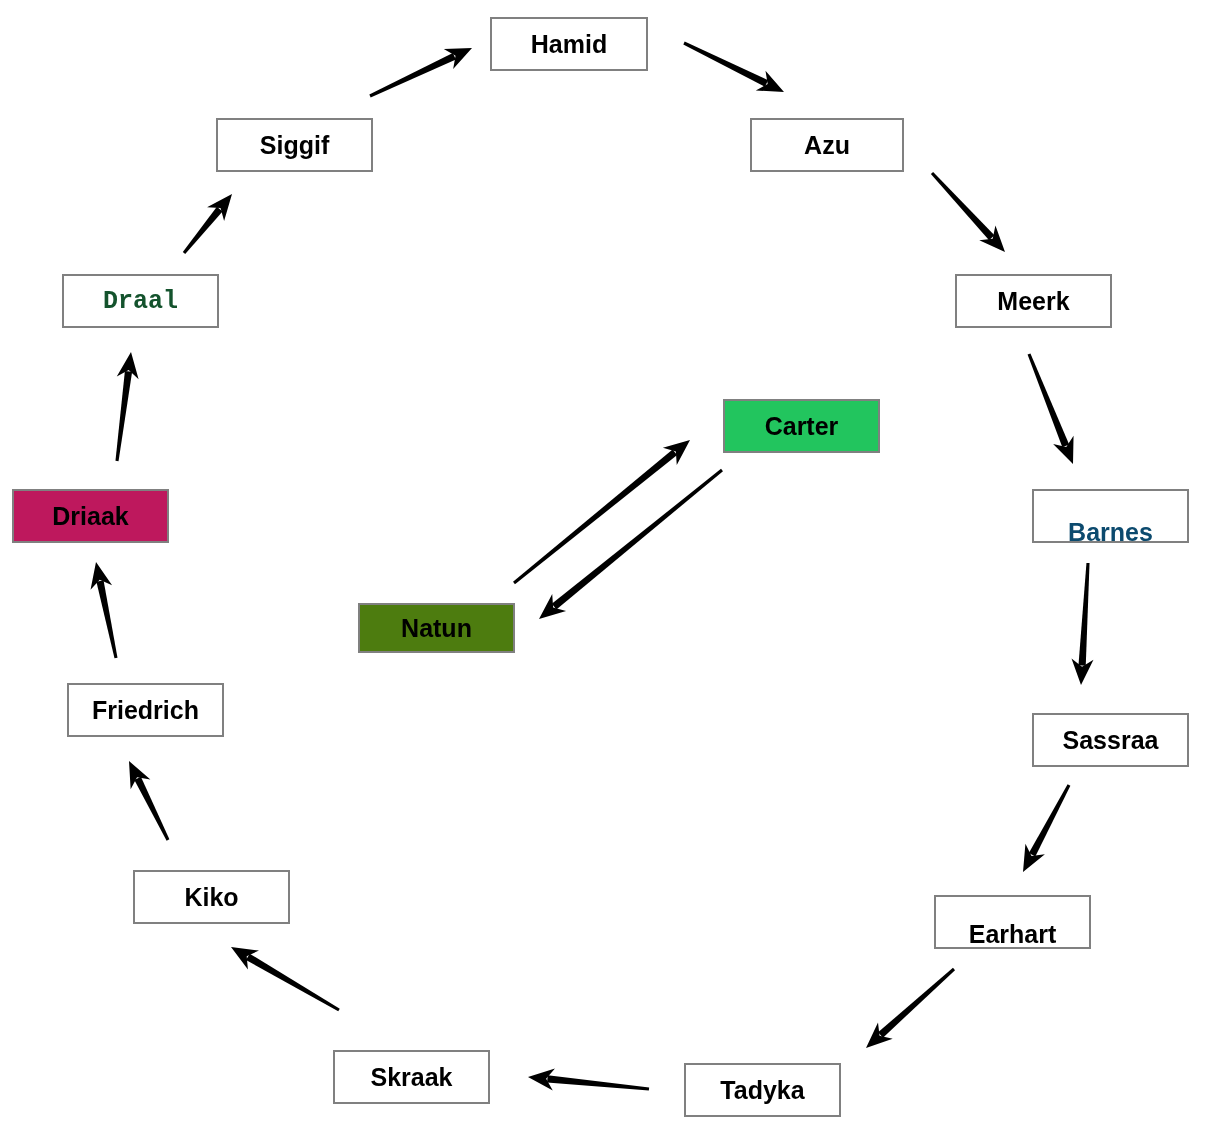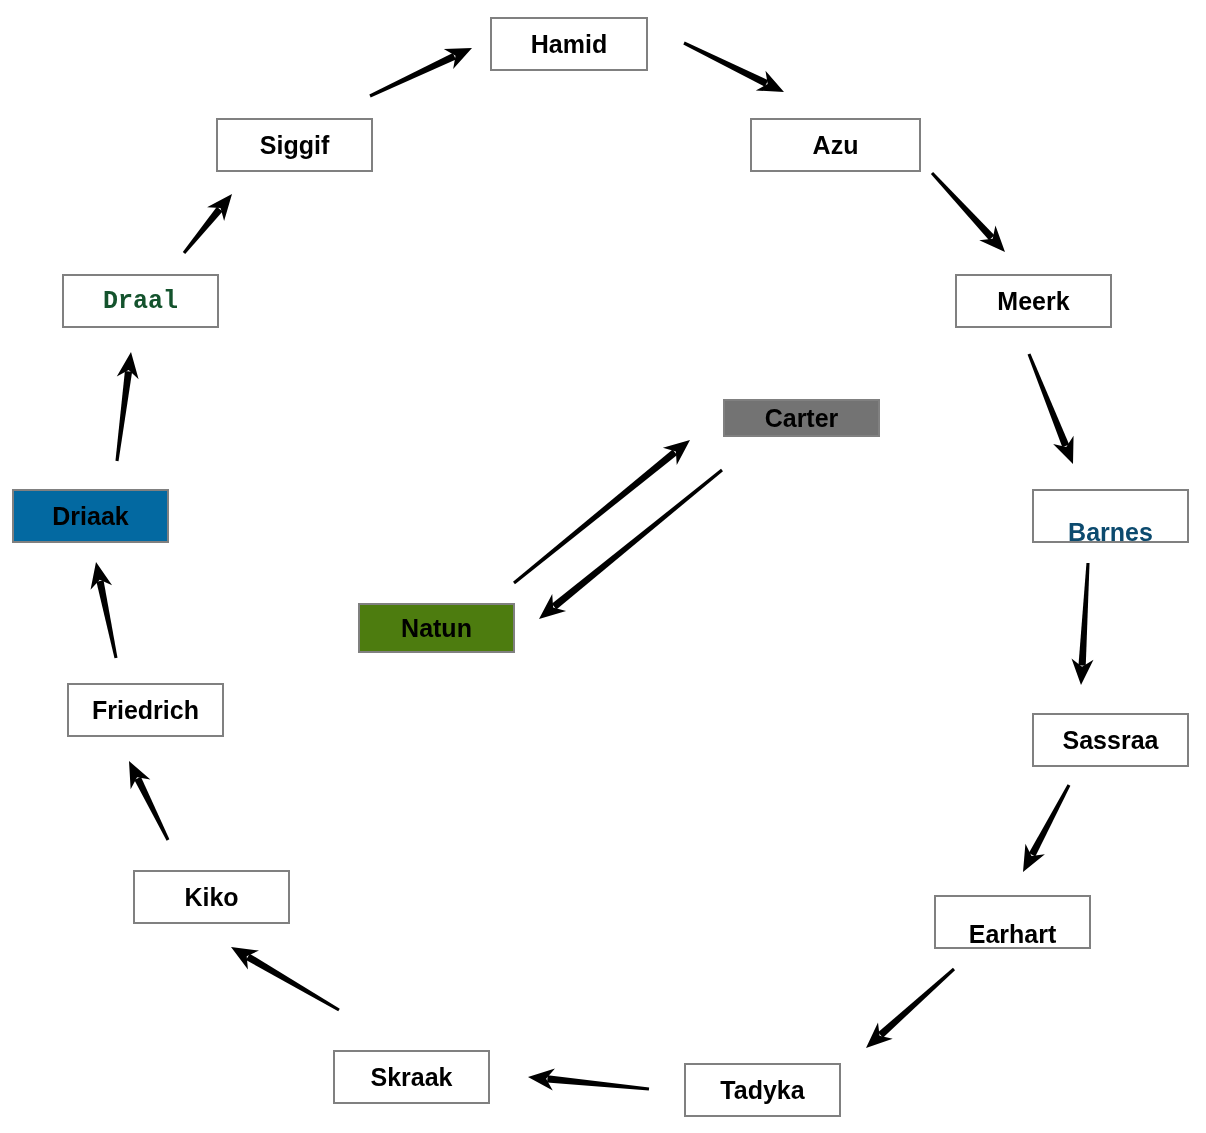--- a/index.html
+++ b/index.html
@@ -108,21 +108,21 @@
       <g>
         <polygon points="721.02765948901,468.8057831307975 551.8233178502886,603.86520170896 556.419836629514,609.5105905451898 722.97234051099,471.1942168692025" fill="#000000"></polygon>
         <polygon points="539,619 552.216813622321,594.0537410084631 553.1134720905745,607.5087030519365 566.1073923507494,611.1139819970698" fill="#000000"></polygon>
       </g>
     </svg>
 
   <div id="node-layer">
       <div class="node-box" style="left: 490px; top: 17px; width: 158px; height: 54px; border-color: rgb(128, 128, 128); border-width: 2px; background: rgb(255, 255, 255);">
         <span class="node-label" style="color: #000000;">Hamid</span>
       </div>
-      <div class="node-box" style="left: 750px; top: 118px; width: 171px; height: 54px; border-color: rgb(128, 128, 128); border-width: 2px; background: rgb(255, 255, 255);">
+      <div class="node-box" style="left: 750px; top: 118px; width: 154px; height: 54px; border-color: rgb(128, 128, 128); border-width: 2px; background: rgb(255, 255, 255);">
         <span class="node-label" style="color: rgb(0, 0, 0);">Azu</span>
       </div>
       <div class="node-box" style="left: 955px; top: 274px; width: 157px; height: 54px; border-color: rgb(128, 128, 128); border-width: 2px; background: rgb(255, 255, 255);">
         <span class="node-label" style="color: rgb(0, 0, 0);">Meerk</span>
       </div>
       <div class="node-box" style="left: 1032px; top: 489px; width: 157px; height: 54px; border-color: rgb(128, 128, 128); border-width: 2px; background: rgb(255, 255, 255);">
         <span class="node-label" style="color: #0c4a6e; margin-top: 32px;">Barnes</span>
       </div>
       <div class="node-box" style="left: 1032px; top: 713px; width: 157px; height: 54px; border-color: rgb(128, 128, 128); border-width: 2px; background: rgb(255, 255, 255);">
         <span class="node-label" style="color: rgb(0, 0, 0);">Sassraa</span>
@@ -135,30 +135,30 @@
       </div>
       <div class="node-box" style="left: 333px; top: 1050px; width: 157px; height: 54px; border-color: rgb(128, 128, 128); border-width: 2px; background: rgb(255, 255, 255); align-items: center;">
         <span class="node-label" style="color: rgb(0, 0, 0);">Skraak</span>
       </div>
       <div class="node-box" style="left: 133px; top: 870px; width: 157px; height: 54px; border-color: rgb(128, 128, 128); border-width: 2px; background: rgb(255, 255, 255);">
         <span class="node-label" style="color: rgb(0, 0, 0);">Kiko</span>
       </div>
       <div class="node-box" style="left: 43px; top: 683px; width: 157px; height: 54px; border-color: rgb(128, 128, 128); border-width: 2px; background: rgb(255, 255, 255); margin-left: 24px;">
         <span class="node-label" style="color: rgb(0, 0, 0);">Friedrich</span>
       </div>
-      <div class="node-box" style="left: 12px; top: 489px; width: 157px; height: 54px; border-color: rgb(128, 128, 128); border-width: 2px; background: #0369a1;">
+      <div class="node-box" style="left: 12px; top: 489px; width: 157px; height: 54px; border-color: rgb(128, 128, 128); border-width: 2px; background: #be185d;">
         <span class="node-label" style="color: rgb(0, 0, 0);">Driaak</span>
       </div>
       <div class="node-box" style="left: 62px; top: 274px; width: 157px; height: 54px; border-color: rgb(128, 128, 128); border-width: 2px; background: rgb(255, 255, 255);">
         <span class="node-label" style="color: #14532d; font-family: Liberation Mono, monospace;">Draal</span>
       </div>
       <div class="node-box" style="left: 216px; top: 118px; width: 157px; height: 54px; border-color: rgb(128, 128, 128); border-width: 2px; background: rgb(255, 255, 255);">
         <span class="node-label" style="color: rgb(0, 0, 0);">Siggif</span>
       </div>
-      <div class="node-box" style="left: 723px; top: 399px; width: 157px; height: 38px; border-color: rgb(128, 128, 128); border-width: 2px; background: #737373;">
+      <div class="node-box" style="left: 723px; top: 399px; width: 157px; height: 54px; border-color: rgb(128, 128, 128); border-width: 2px; background: #22c55e;">
         <span class="node-label" style="color: rgb(0, 0, 0);">Carter</span>
       </div>
       <div class="node-box" style="left: 358px; top: 603px; width: 157px; height: 50px; border-color: rgb(128, 128, 128); border-width: 2px; background: #4d7c0f;">
         <span class="node-label" style="color: rgb(0, 0, 0);">Natun</span>
       </div>
     </div>
 
 </div>
 
 </body></html>

